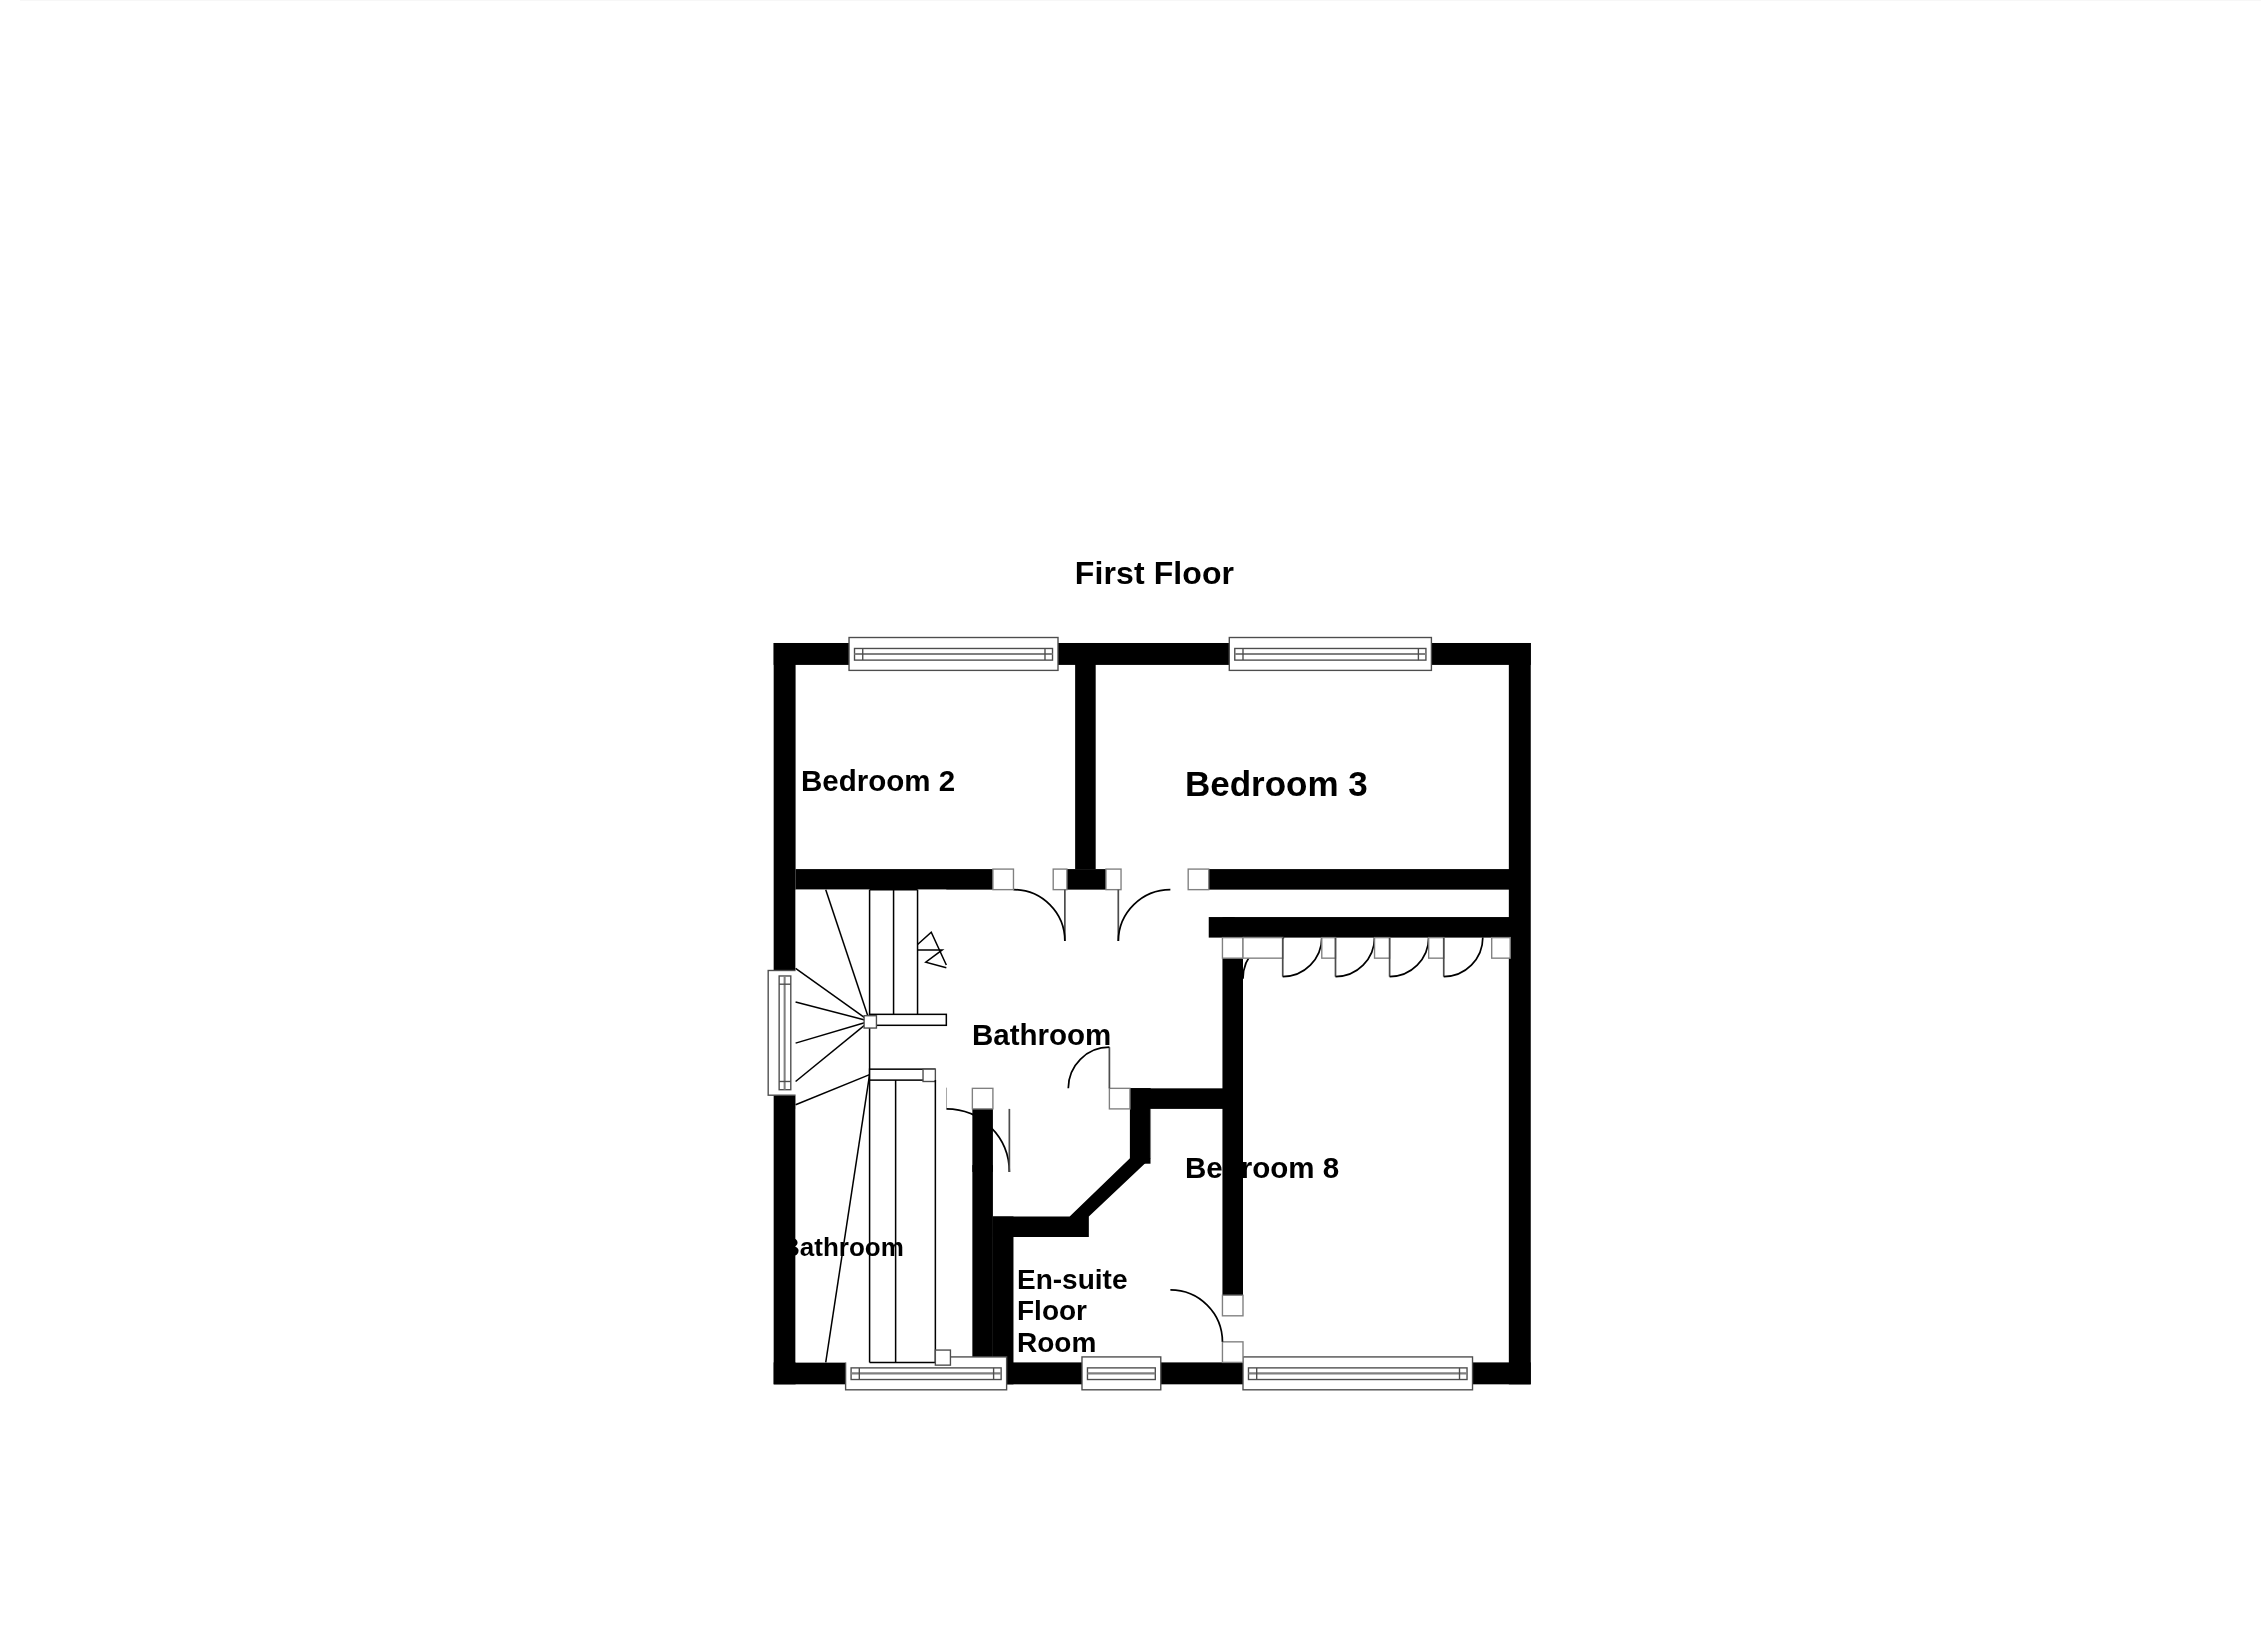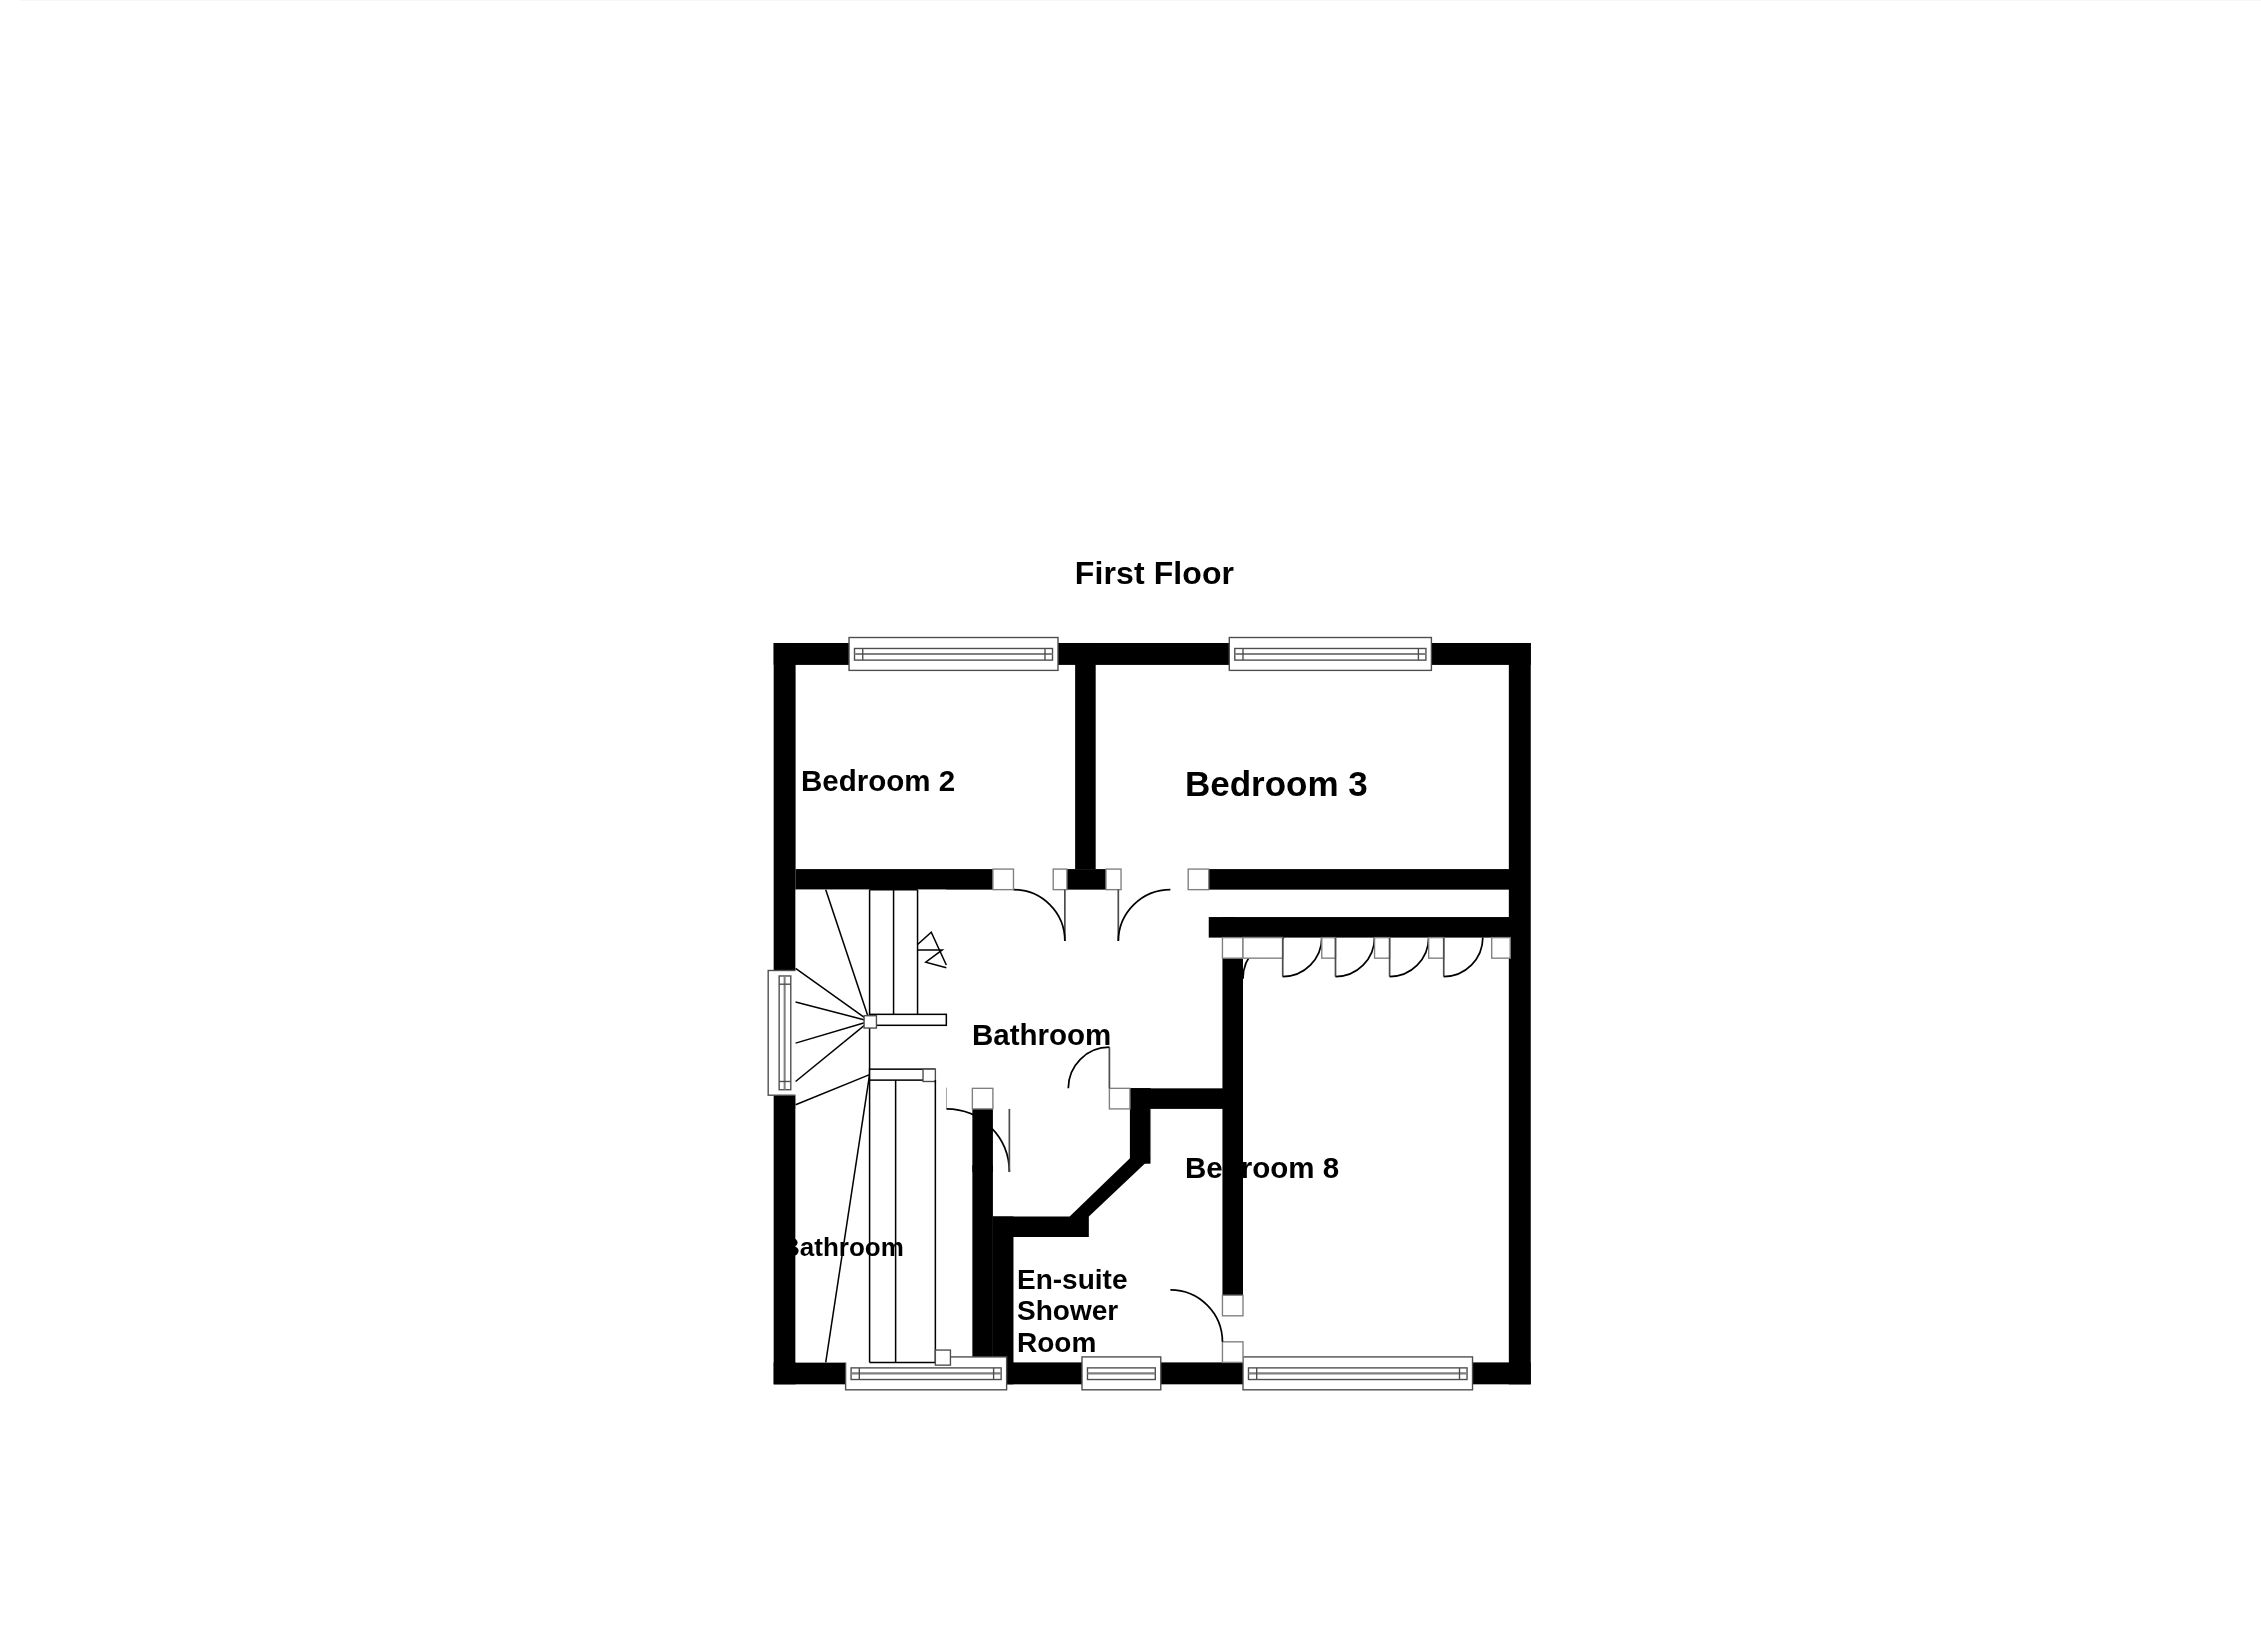--- a/index.html
+++ b/index.html
@@ -290,17 +290,17 @@
 
   <div class="room-label lbl-bedroom3">Bedroom 3</div>
 
   <div class="room-label lbl-landing">Bathroom</div>
 
   <div class="room-label lbl-bedroom1">Bedroom 8</div>
 
   <div class="room-label lbl-bathroom">Bathroom</div>
 
   <div class="room-label lbl-ensuite">En-suite
-Shower
+Floor
 Room</div>
 
 </div>
 
 
 </body></html>

